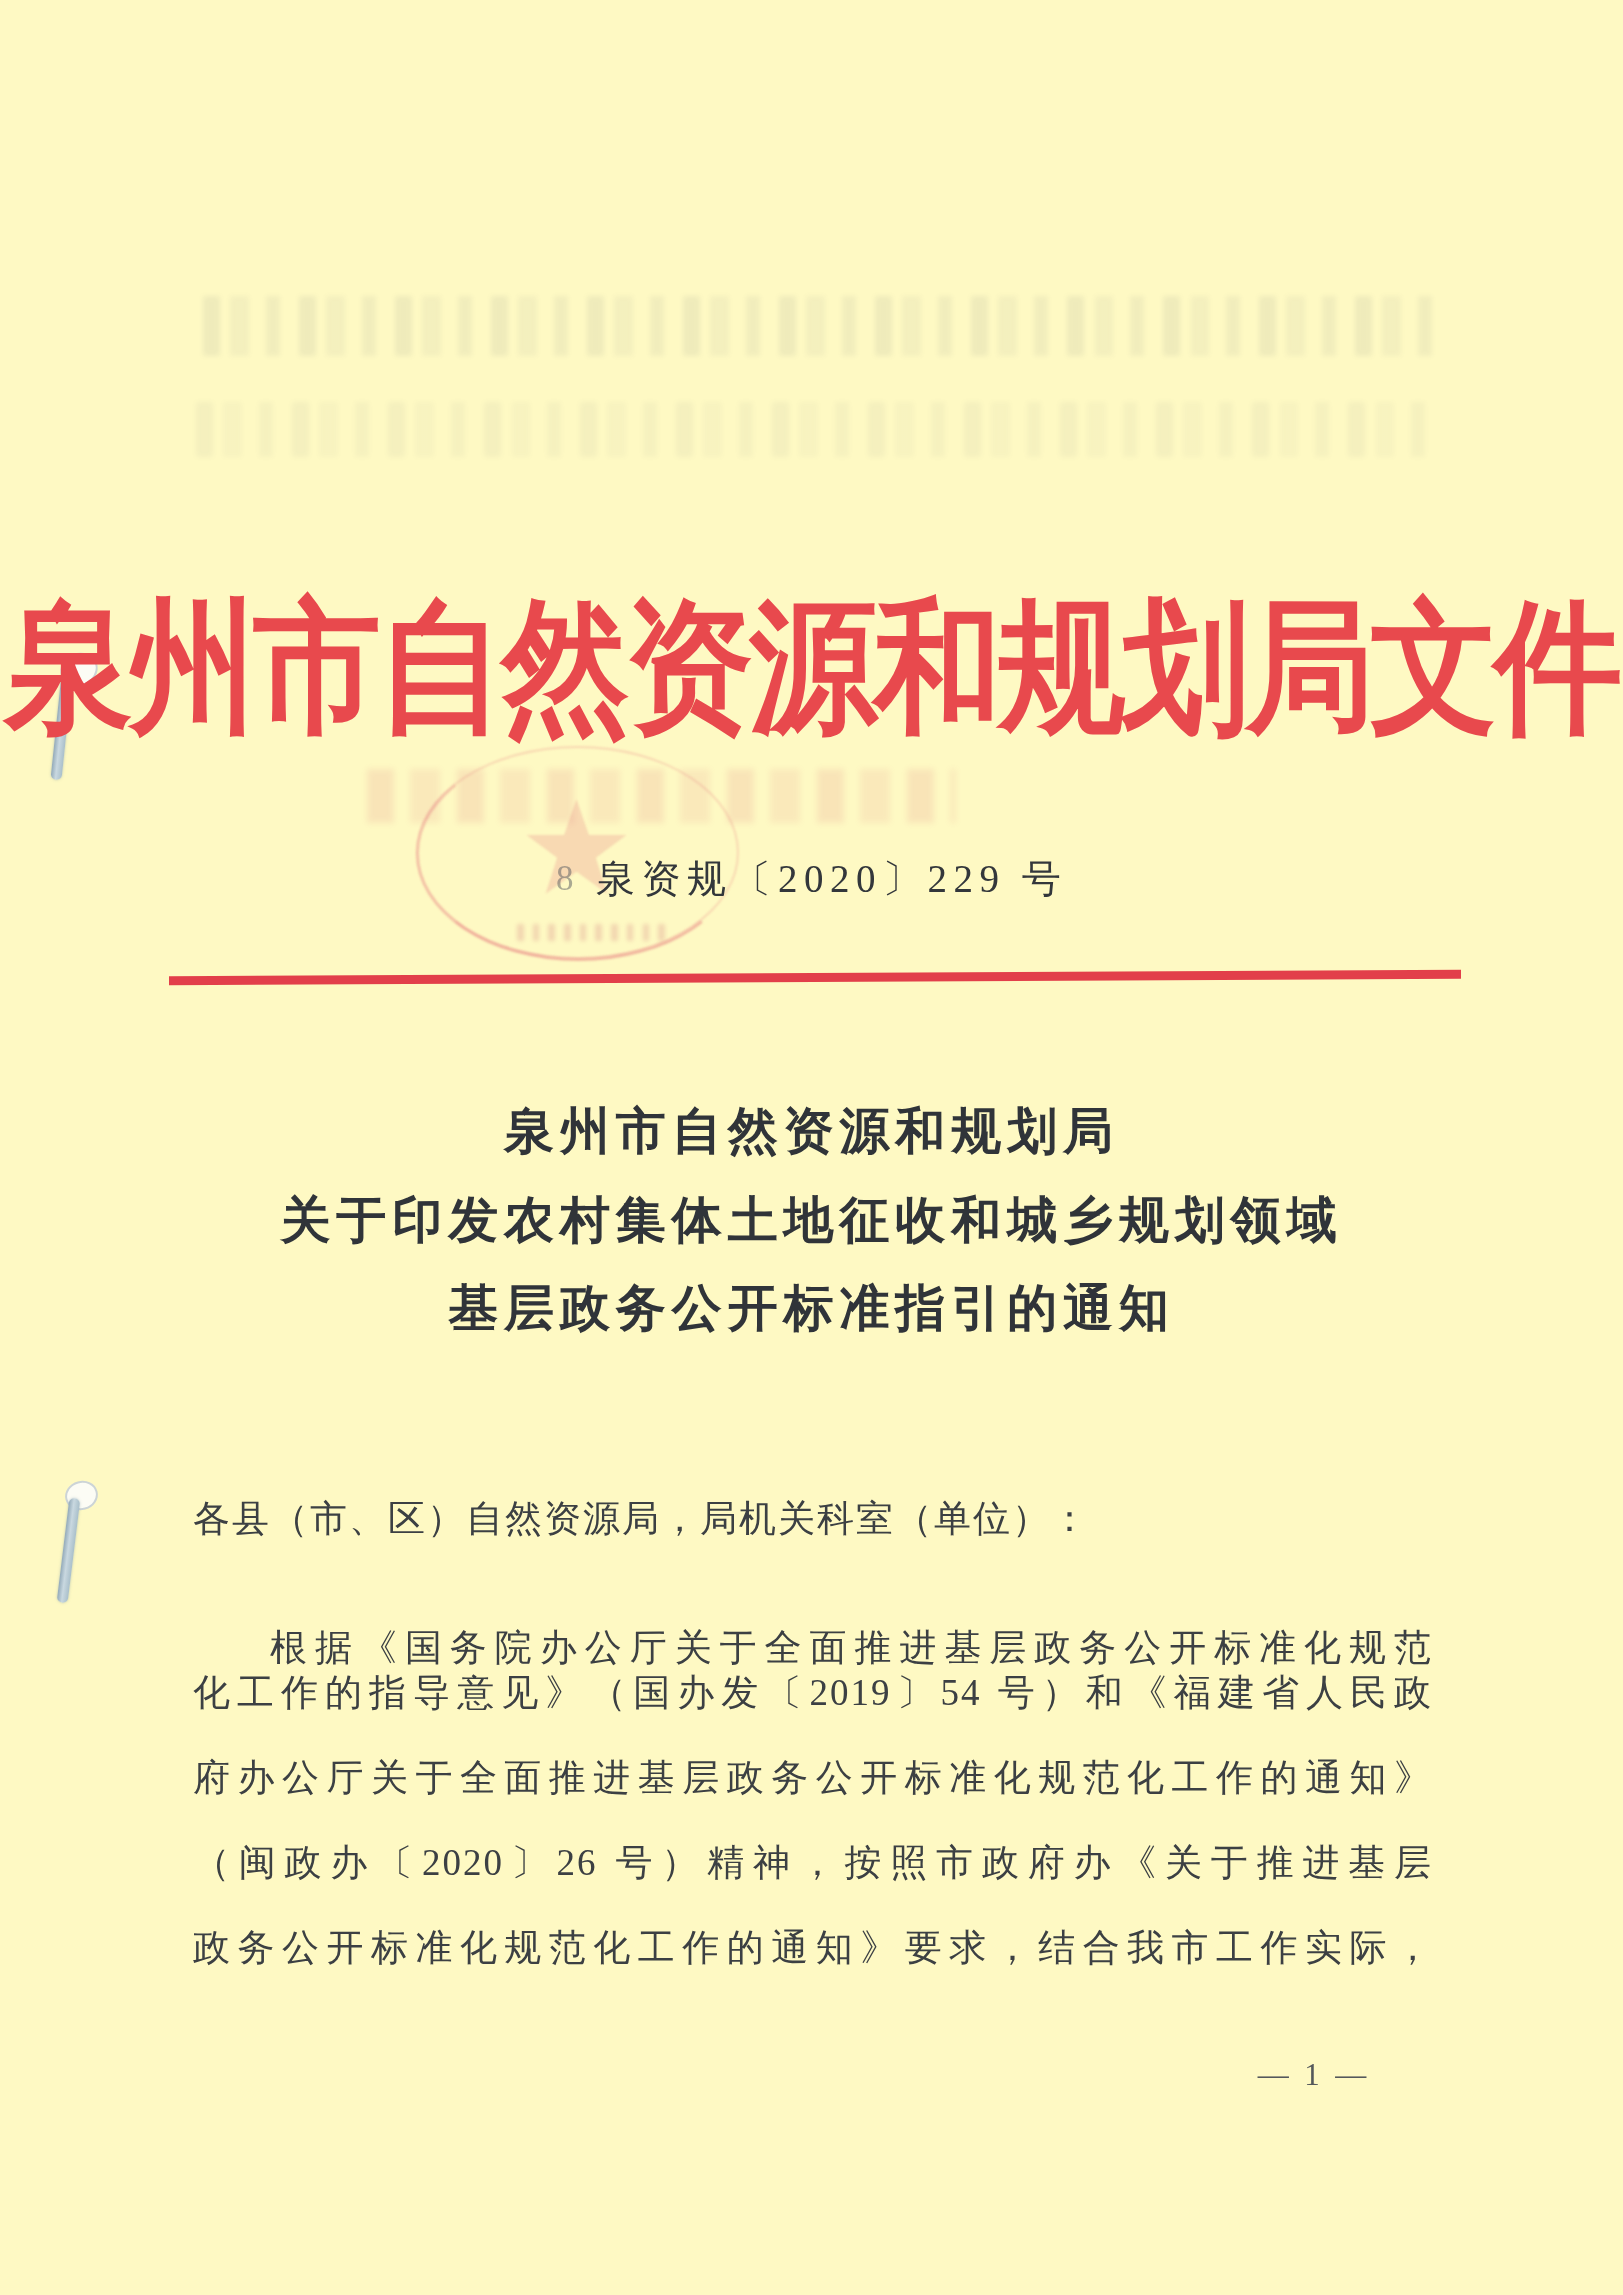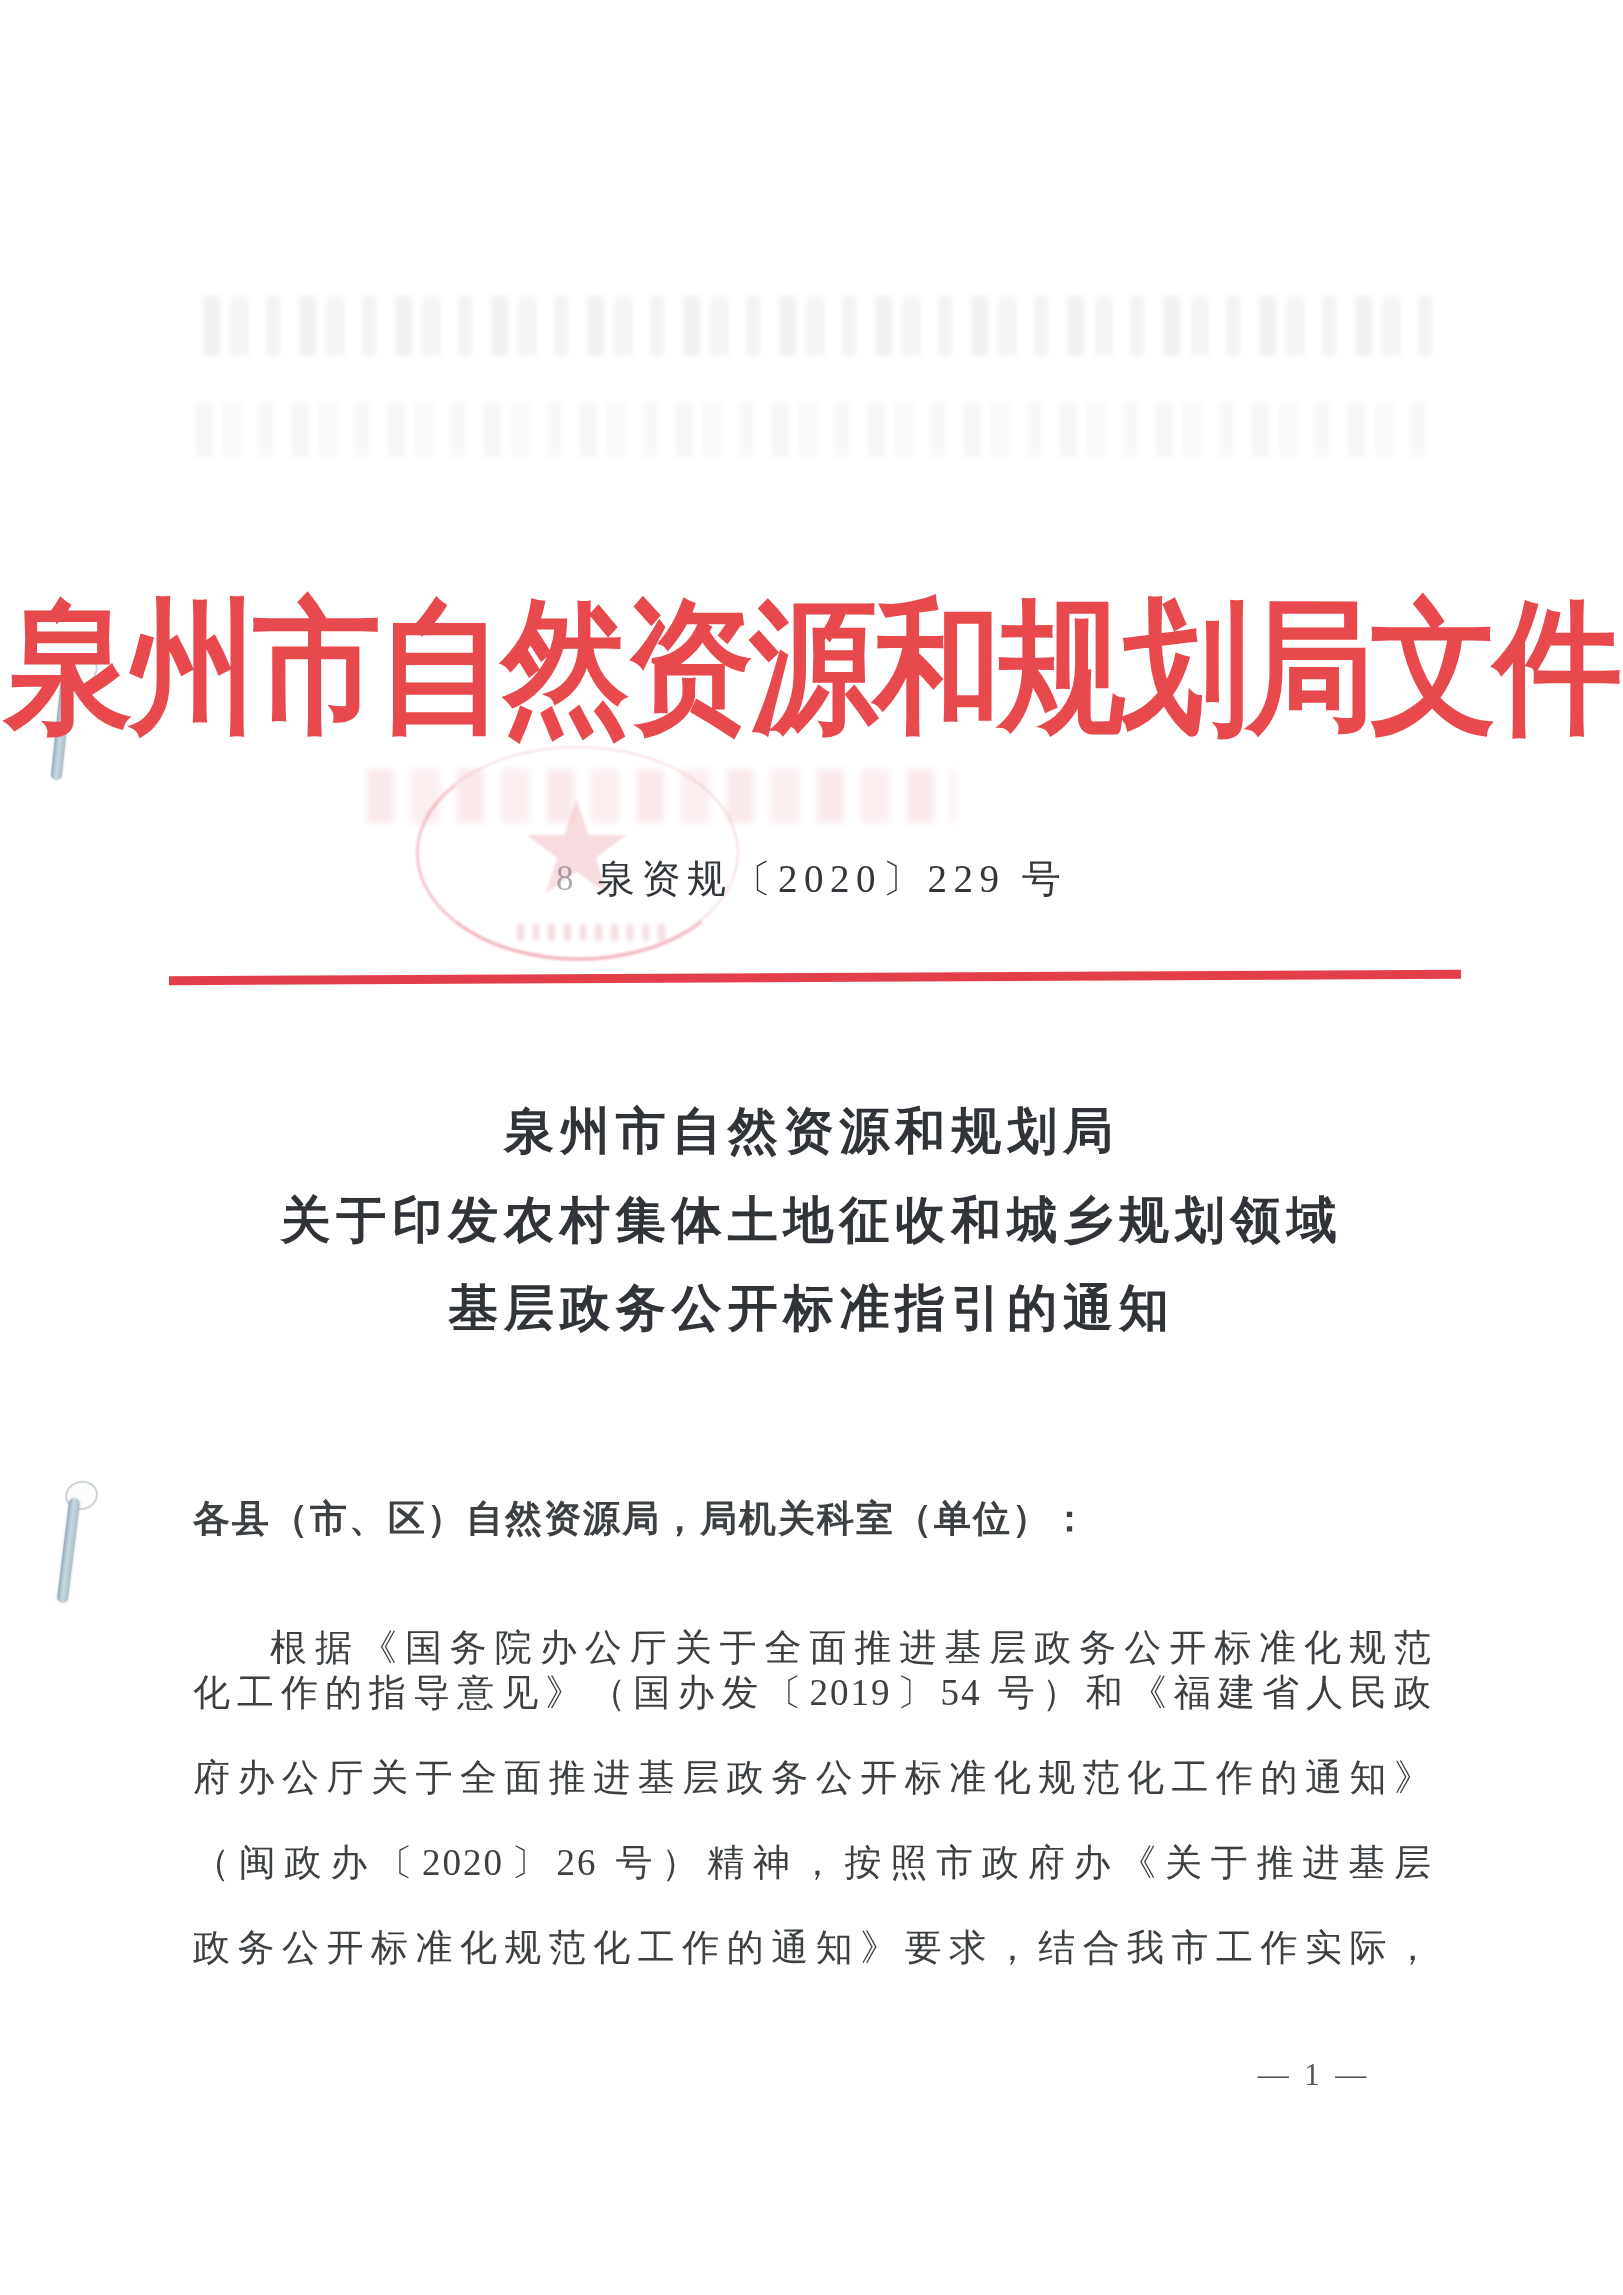--- a/index.html
+++ b/index.html
@@ -5,21 +5,21 @@
   html, body {
     margin: 0;
     padding: 0;
     background: #e9e9e9;
   }
   .page {
     position: relative;
     width: 1623px;
     height: 2295px;
     margin: 0 auto;
-    background: #ffffff;
+    background: #fef9c3;
     overflow: hidden;
     font-family: "Liberation Serif", "DejaVu Serif", serif;
   }
 
   
   .ghost-line {
     position: absolute;
     filter: blur(2.6px);
     background: repeating-linear-gradient(90deg,
       rgba(98,104,110,0.65) 0px, rgba(98,104,110,0.65) 17px,
@@ -145,21 +145,21 @@
     font-size: 37px;
     letter-spacing: 2px;
     color: #3c4043;
     white-space: nowrap;
   }
   .body-line.justified {
     white-space: normal;
     text-align: justify;
     text-align-last: justify;
   }
-  .salutation { top: 1494px; font-weight: bold; }
+  .salutation { top: 1494px; }
   .p-l0 { top: 1623px; padding-left: 77px; width: 1163px; }
   .p-l1 { top: 1668px; }
   .p-l2 { top: 1753px; }
   .p-l3 { top: 1838px; }
   .p-l4 { top: 1923px; }
 
   
   .page-number {
     position: absolute;
     left: 1255px; top: 2057px;

